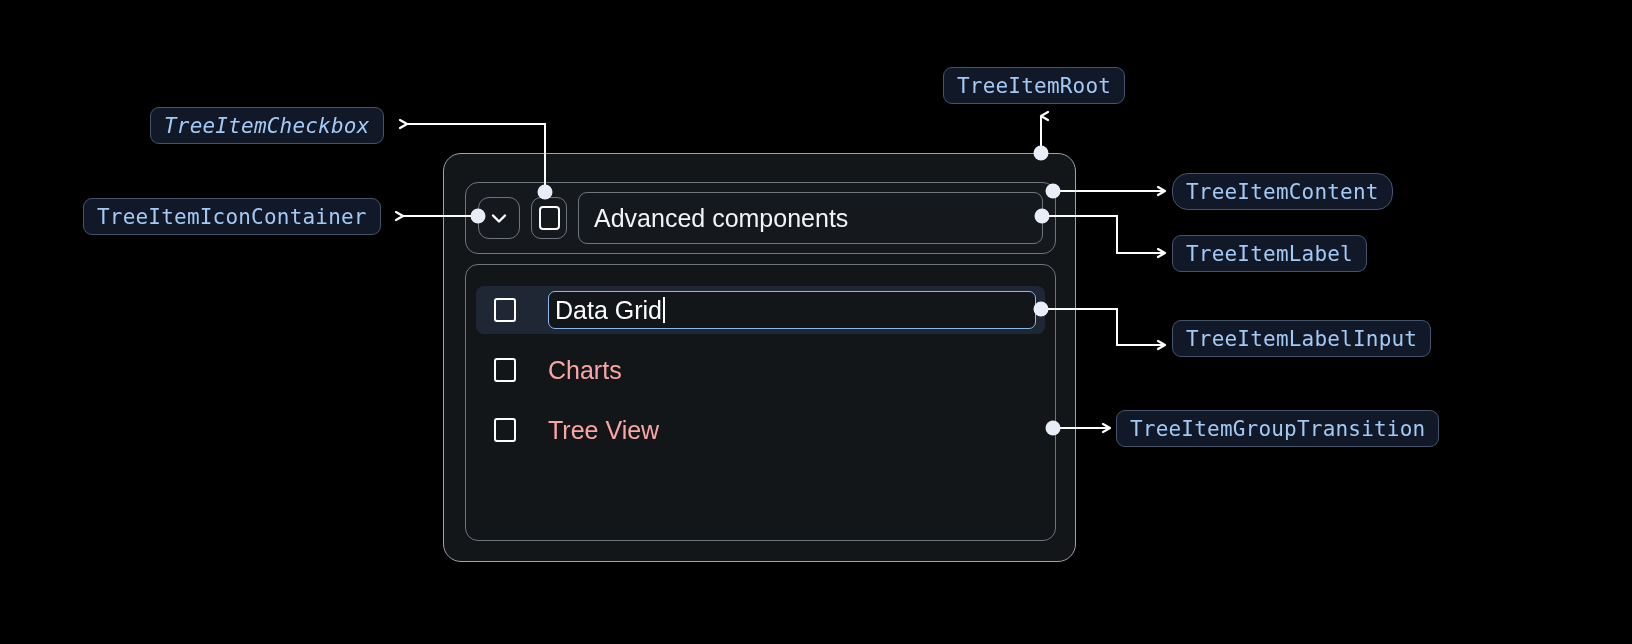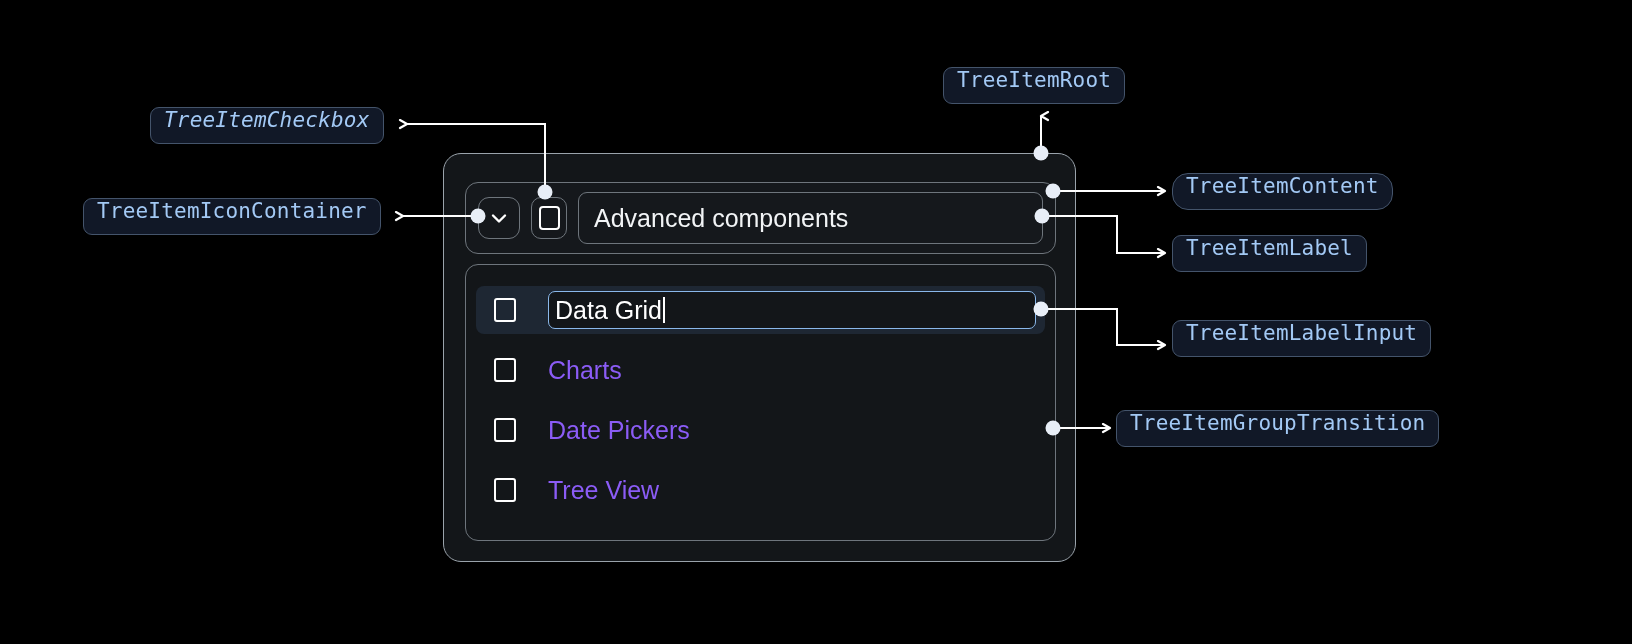--- a/index.html
+++ b/index.html
@@ -14,21 +14,21 @@
     position: relative;
     width: 1632px;
     height: 644px;
     background: #000000;
   }
 
   
   .chip {
     position: absolute;
     display: flex;
-    align-items: flex-start;
+    align-items: center;
     justify-content: center;
     background: #111827;
     border: 1.5px solid #44546b;
     border-radius: 9px;
     color: #a3c9f5;
     font-family: "DejaVu Sans Mono", "Liberation Mono", monospace;
     font-size: 21px;
     letter-spacing: 0.2px;
     white-space: nowrap;
     padding: 0 13px;
@@ -124,21 +124,21 @@
   .row.selected { background: #1e2733; }
   .row-cb {
     width: 22px;
     height: 24px;
     border: 2.4px solid #ffffff;
     border-radius: 3px;
     flex: 0 0 auto;
   }
   .row-text {
     margin-left: 20px;
-    color: #8b5cf6;
+    color: #fca5a5;
     font-size: 25px;
     line-height: 1;
   }
   .label-input {
     margin-left: 20px;
     flex: 1 1 auto;
     height: 38px;
     border: 1.6px solid #8ab8ea;
     border-radius: 7px;
     display: flex;
@@ -230,24 +230,20 @@
           <span class="val">Data Grid</span>
             <span class="caret"></span>
         </div>
       </div>
 
       <div class="row">
         <span class="row-cb"></span>
         <span class="row-text">Charts</span>
       </div>
 
-      <div class="row">
-        <span class="row-cb"></span>
-        <span class="row-text">Date Pickers</span>
-      </div>
 
       <div class="row">
         <span class="row-cb"></span>
         <span class="row-text">Tree View</span>
       </div>
 
     </div>
   </div>
 
   <svg id="wires">

